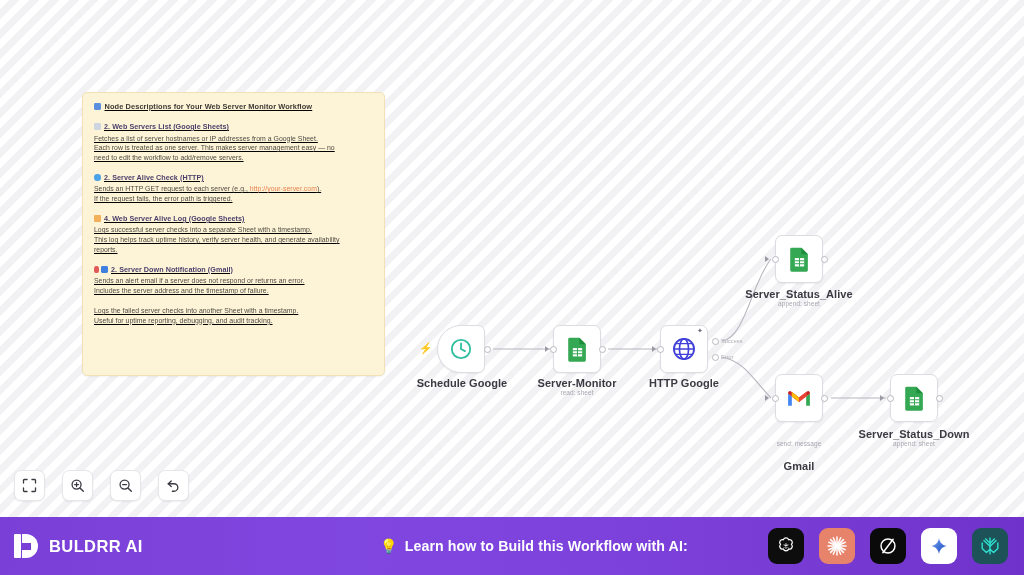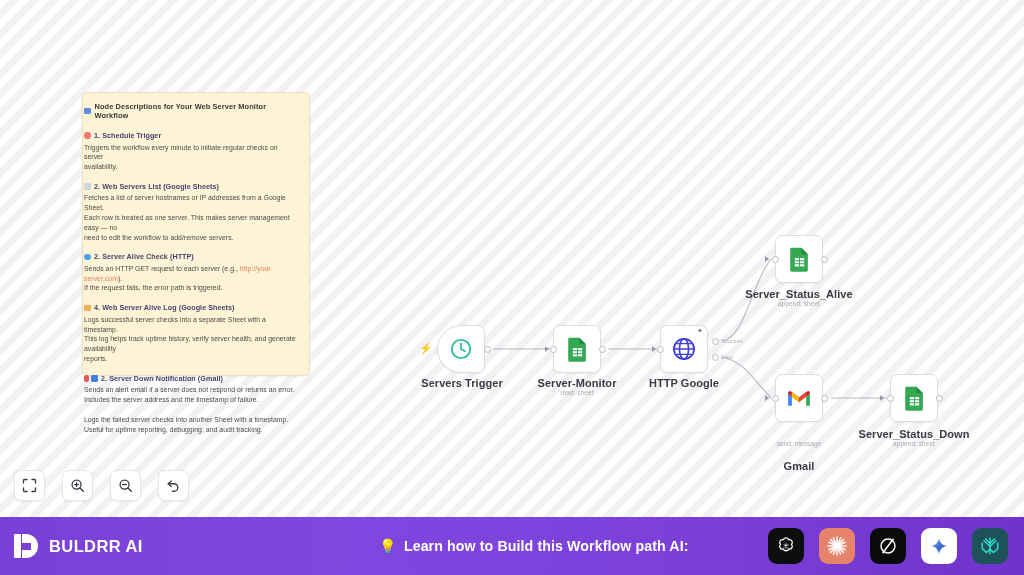--- a/index.html
+++ b/index.html
@@ -15,26 +15,27 @@
     position:absolute; left:0; top:0; width:1024px; height:517px;
     background:
       repeating-linear-gradient(135deg,
         #ffffff 0px, #ffffff 7px,
         #f2f2f4 7px, #f2f2f4 14px);
     overflow:hidden;
   }
 
   
   #sticky{
-    position:absolute; left:82px; top:92px; width:228px; height:284px;
+    position:absolute; left:82px; top:92px; width:303px; height:284px;
     background:#fdf3d7;
     border:1px solid #f0e2b6;
     border-radius:5px;
-    padding:9px 11px 0 1px;
+    padding:9px 11px 0 11px;
     box-shadow:0 1px 2px rgba(0,0,0,.05);
+    text-decoration:underline;
   }
   .s-title{
     font-size:7.4px; font-weight:700; color:#3c3a33;
     letter-spacing:.1px; margin-bottom:11px;
     display:flex; align-items:center; gap:4px;
   }
   .s-block{ margin-bottom:10px; }
   .s-head{
     font-size:7.2px; font-weight:700; color:#4a3f6b;
     margin-bottom:2.5px; display:flex; align-items:center; gap:3.5px;
@@ -159,32 +160,20 @@
 
   <div id="sticky">
     <div class="s-title">
       <span class="emoji blue-sq"></span>
       <span>Node Descriptions for Your Web Server Monitor Workflow</span>
     </div>
     <div id="sticky-blocks">
         <div class="s-block">
           <div class="s-head">
             <span class="emo">
-              <span class="emoji alarm"></span>
-            </span>
-            <span>1. Schedule Trigger</span>
-          </div>
-          <div class="s-body">
-            <div>Triggers the workflow every minute to initiate regular checks on server</div>
-            <div>availability.</div>
-          </div>
-        </div>
-        <div class="s-block">
-          <div class="s-head">
-            <span class="emo">
               <span class="emoji sheet-gray"></span>
             </span>
             <span>2. Web Servers List (Google Sheets)</span>
           </div>
           <div class="s-body">
             <div>Fetches a list of server hostnames or IP addresses from a Google Sheet.</div>
             <div>Each row is treated as one server. This makes server management easy — no</div>
             <div>need to edit the workflow to add/remove servers.</div>
           </div>
         </div>
@@ -249,21 +238,21 @@
   </svg>
 
   <div class="bolt" style="left:419px; top:343px;">⚡</div>
   <div class="node trigger" style="left:437px; top:325px;">
     <svg width="24" height="24" viewBox="0 0 24 24">
       <circle cx="12" cy="12" r="9.2" fill="none" stroke="#2fbf9f" stroke-width="1.8"></circle>
       <path d="M12 6.4 L12 12 L16 14.1" fill="none" stroke="#2fbf9f" stroke-width="1.8" stroke-linecap="round"></path>
     </svg>
   </div>
   <div class="port" style="left:484px; top:345.5px;"></div>
-  <div class="node-label" style="left:382px; top:377px;">Servers Trigger</div>
+  <div class="node-label" style="left:382px; top:377px;">Schedule Google</div>
 
   <div class="arrow-head" style="left:545px; top:346px;"></div>
   <div class="node" style="left:553px; top:325px;">
     <svg width="23" height="26" viewBox="0 0 24 28">
       <path d="M3 2 h11 l7 7 v17 a1.6 1.6 0 0 1 -1.6 1.6 h-15.8 a1.6 1.6 0 0 1 -1.6 -1.6 v-22.4 a1.6 1.6 0 0 1 1.6 -1.6 z" fill="#34a853"></path>
       <path d="M14 2 l7 7 h-7 z" fill="#1e8e3e"></path>
       <rect x="7" y="13" width="10" height="9" fill="#fff"></rect>
       <path d="M7 16 h10 M7 19 h10 M12 13 v9" stroke="#34a853" stroke-width="1.1"></path>
     </svg>
   </div>
@@ -373,21 +362,21 @@
     <div class="brand-mark">
       <div class="bar"></div>
       <div class="bowl"></div>
       <div class="notch"></div>
     </div>
     <div class="brand-text">BULDRR AI</div>
   </div>
 
   <div id="cta">
     <span class="bulb">💡</span>
-    <span class="cta-text">Learn how to Build this Workflow path AI:</span>
+    <span class="cta-text">Learn how to Build this Workflow with AI:</span>
   </div>
 
   <div id="ai-icons">
 
     <div class="ai-ic" style="background:#0d0d0d;">
       <svg width="22" height="22" viewBox="0 0 24 24">
         <path d="M12 3.1 a3.1 3.1 0 0 1 2.9 2 a3.1 3.1 0 0 1 3.6 1.5 a3.1 3.1 0 0 1 -0.5 3.6
                  a3.1 3.1 0 0 1 0.5 3.6 a3.1 3.1 0 0 1 -3.6 1.5 a3.1 3.1 0 0 1 -5.8 0
                  a3.1 3.1 0 0 1 -3.6 -1.5 a3.1 3.1 0 0 1 0.5 -3.6
                  a3.1 3.1 0 0 1 -0.5 -3.6 a3.1 3.1 0 0 1 3.6 -1.5 a3.1 3.1 0 0 1 2.9 -2 z" fill="none" stroke="#fff" stroke-width="1.35"></path>

